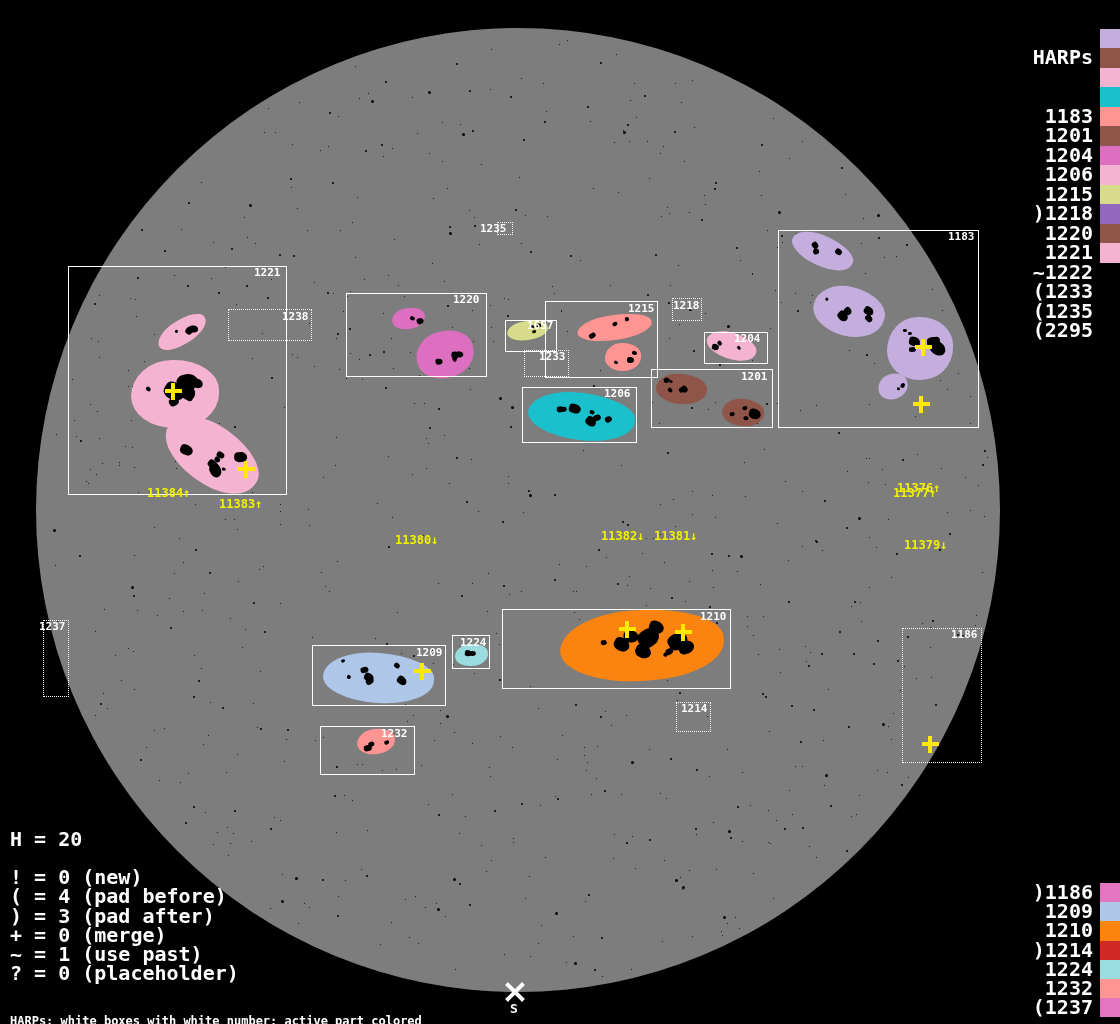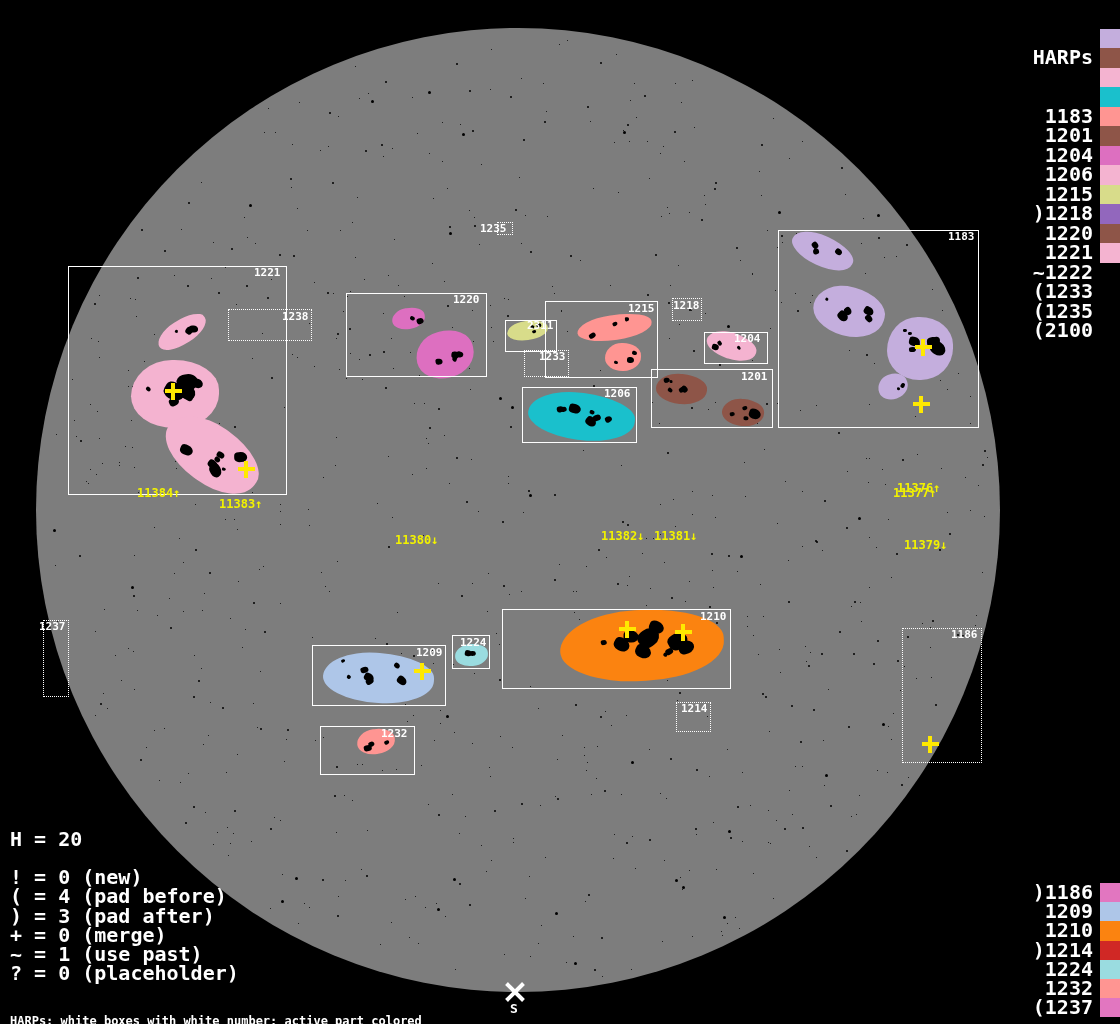--- a/index.html
+++ b/index.html
@@ -956,21 +956,21 @@
         <div class="spot" style="left: 26.9px; top: 13.3px; width: 4.8px; height: 3.8px; transform: rotate(-15deg); border-radius: 40% 60% 55% 45%;"></div>
         <div class="spot" style="left: 6.4px; top: 15.2px; width: 7.8px; height: 6.2px; transform: rotate(-5deg); border-radius: 40% 60% 55% 45%;"></div>
       </div>
       <div class="box" style="left: 68px; top: 266px; width: 219px; height: 229px;"></div>
       <span class="box-label" style="left: 254px; top: 267px;">1221</span>
       <div class="box dotted" style="left: 228px; top: 309px; width: 84px; height: 32px;"></div>
       <span class="box-label" style="left: 282px; top: 311px;">1238</span>
       <div class="box" style="left: 346px; top: 293px; width: 141px; height: 84px;"></div>
       <span class="box-label" style="left: 453px; top: 294px;">1220</span>
       <div class="box" style="left: 505px; top: 320px; width: 52px; height: 32px;"></div>
-      <span class="box-label" style="left: 527px; top: 320px;">2311</span>
+      <span class="box-label" style="left: 527px; top: 320px;">1657</span>
       <div class="box dotted" style="left: 524px; top: 350px; width: 45px; height: 27px;"></div>
       <span class="box-label" style="left: 539px; top: 351px;">1233</span>
       <div class="box" style="left: 545px; top: 301px; width: 113px; height: 77px;"></div>
       <span class="box-label" style="left: 628px; top: 303px;">1215</span>
       <div class="box dotted" style="left: 672px; top: 298px; width: 30px; height: 23px;"></div>
       <span class="box-label" style="left: 673px; top: 300px;">1218</span>
       <div class="box" style="left: 704px; top: 332px; width: 64px; height: 32px;"></div>
       <span class="box-label" style="left: 734px; top: 333px;">1204</span>
       <div class="box" style="left: 651px; top: 369px; width: 122px; height: 59px;"></div>
       <span class="box-label" style="left: 741px; top: 371px;">1201</span>
@@ -1019,35 +1019,35 @@
         <div class="v"></div>
       </div>
       <div class="cross" style="left: 674.5px; top: 623.5px;">
         <div class="h"></div>
         <div class="v"></div>
       </div>
       <div class="cross" style="left: 921.5px; top: 735.5px;">
         <div class="h"></div>
         <div class="v"></div>
       </div>
-      <span class="ar-label" style="left: 137px; top: 487px;">11384↑</span>
+      <span class="ar-label" style="left: 147px; top: 487px;">11384↑</span>
       <span class="ar-label" style="left: 219px; top: 498px;">11383↑</span>
       <span class="ar-label" style="left: 395px; top: 534px;">11380↓</span>
       <span class="ar-label" style="left: 601px; top: 530px;">11382↓</span>
       <span class="ar-label" style="left: 654px; top: 530px;">11381↓</span>
       <span class="ar-label" style="left: 897px; top: 482px;">11376↑</span>
       <span class="ar-label" style="left: 893px; top: 487px;">11377↑</span>
       <span class="ar-label" style="left: 904px; top: 539px;">11379↓</span>
     </div>
 
 
 
   <div class="txt white big right" style="left:973px;top:9px;width:120px;">
     <div class="row">HARPs</div>
-  <div class="row">1183</div><div class="row">1201</div><div class="row">1204</div><div class="row">1206</div><div class="row">1215</div><div class="row">)1218</div><div class="row">1220</div><div class="row">1221</div><div class="row">~1222</div><div class="row">(1233</div><div class="row">(1235</div><div class="row">(2100</div></div>
+  <div class="row">1183</div><div class="row">1201</div><div class="row">1204</div><div class="row">1206</div><div class="row">1215</div><div class="row">)1218</div><div class="row">1220</div><div class="row">1221</div><div class="row">~1222</div><div class="row">(1233</div><div class="row">(1235</div><div class="row">(2295</div></div>
   <div class="swcol" id="swatch-top-col" style="left:1100px;top:28.5px;">
       <div class="sw" style="height: 19.5px; background: rgb(196, 174, 221);"></div>
       <div class="sw" style="height: 19.5px; background: rgb(142, 85, 72);"></div>
       <div class="sw" style="height: 19.5px; background: rgb(244, 179, 208);"></div>
       <div class="sw" style="height: 19.5px; background: rgb(26, 192, 204);"></div>
       <div class="sw" style="height: 19.5px; background: rgb(255, 149, 146);"></div>
       <div class="sw" style="height: 19.5px; background: rgb(142, 85, 72);"></div>
       <div class="sw" style="height: 19.5px; background: rgb(221, 111, 192);"></div>
       <div class="sw" style="height: 19.5px; background: rgb(244, 179, 208);"></div>
       <div class="sw" style="height: 19.5px; background: rgb(216, 220, 138);"></div>

